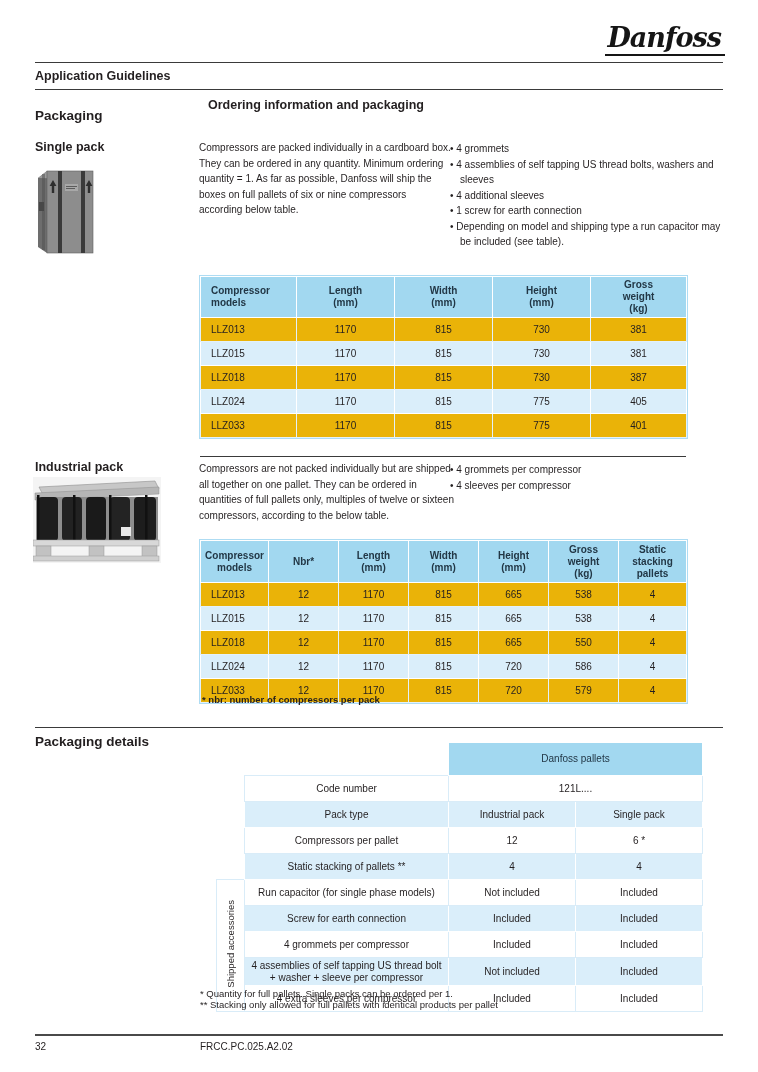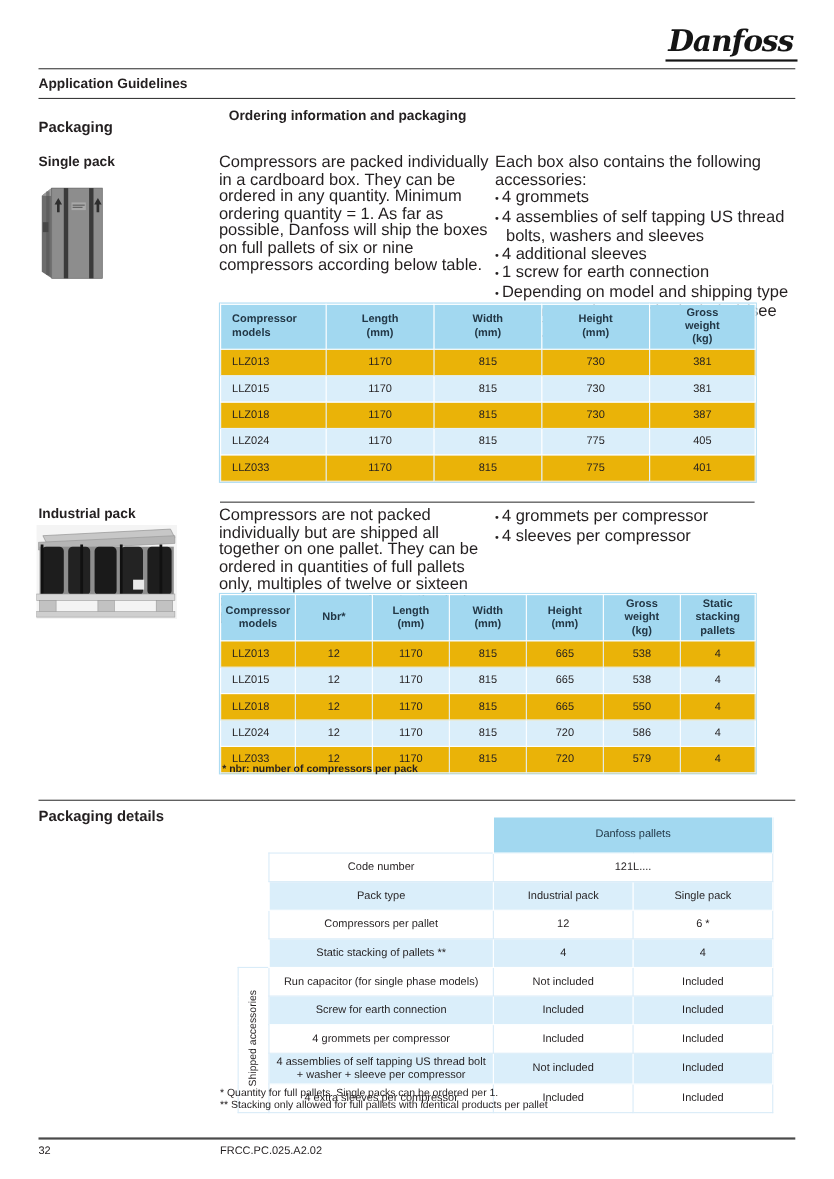--- a/index.html
+++ b/index.html
@@ -14,21 +14,21 @@
     font-family:"DejaVu Serif", serif; font-style:italic; font-weight:bold;
     font-size:27px; letter-spacing:-1px; color:#151515;
     border-bottom:2.5px solid #151515; padding:0 4px 1px 2px; line-height:1;
     transform:rotate(-2deg);
   }
   .rule  { background:#3a3a3a; height:1px; }
   .rule2 { background:#4a4a4a; height:2px; }
   .hdr-label { font-size:12.5px; font-weight:bold; }
   .h1 { font-size:13.5px; font-weight:bold; }
   .h2 { font-size:12.5px; font-weight:bold; }
-  .body-text { font-size:15px; line-height:15.5px; }
+  .body-text { font-size:10px; line-height:15.5px; }
   .bullets { margin:1px 0 0 0; padding:0; list-style:none; }
   .bullets li { padding-left:10px; text-indent:-10px; }
   .bullets li::before { content:"\2022\00a0"; font-size:10px; }
   .footnote  { font-size:9.5px; line-height:11.5px; }
   .footnote-b{ font-size:9.5px; font-weight:bold; }
   .footer-text { font-size:10px; }
 
   
   table { border-collapse:collapse; table-layout:fixed; }
   .dtable { font-size:10px; box-shadow:0 0 0 1px #aedcf3; }
@@ -88,21 +88,20 @@
       <rect x="31" y="22" width="13" height="7" fill="#a8a8a8"></rect>
       <rect x="32" y="24" width="11" height="1" fill="#5c5c5c"></rect>
       <rect x="32" y="26" width="9" height="1" fill="#5c5c5c"></rect>
       <rect x="5" y="40" width="5" height="9" fill="#474747"></rect>
     </svg>
   </div>
 
   <div class="abs body-text" style="left:199px; top:140px; width:252px;">Compressors are packed individually in a cardboard box. They can be ordered in any quantity. Minimum ordering quantity = 1. As far as possible, Danfoss will ship the boxes on full pallets of six or nine compressors according below table.</div>
 
   <div class="abs body-text" style="left:450px; top:140px; width:278px;">
-    <div>Each box also contains the following accessories:</div>
     <ul class="bullets">
       <li>4 grommets</li>
       <li>4 assemblies of self tapping US thread bolts, washers and sleeves</li>
       <li>4 additional sleeves</li>
       <li>1 screw for earth connection</li>
       <li>Depending on model and shipping type a run capacitor may be included (see table).</li>
     </ul>
   </div>
 
   <table class="dtable abs" style="left:200px; top:276px; width:486px;">

